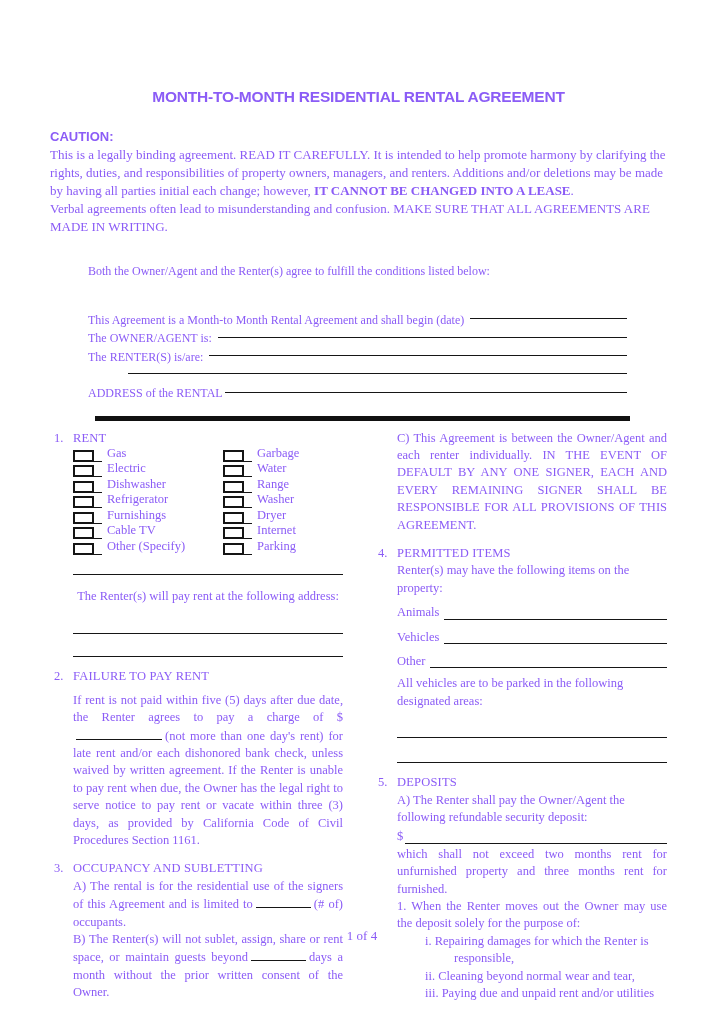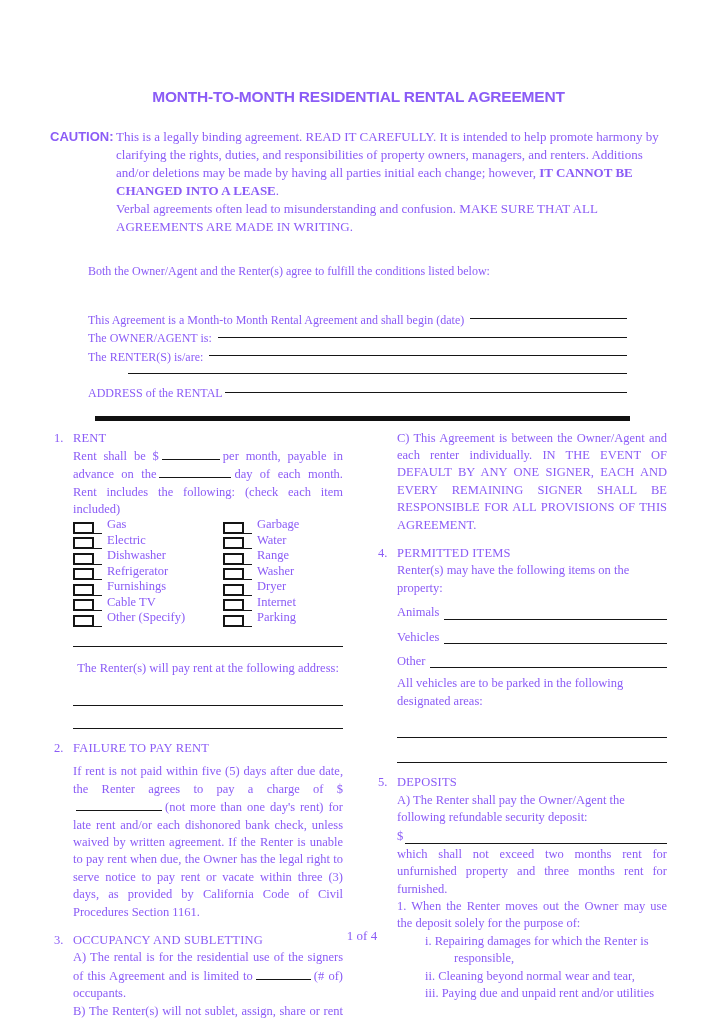--- a/index.html
+++ b/index.html
@@ -16,21 +16,21 @@
   }
   
   .doc-title {
     font-family:"Liberation Sans","DejaVu Sans",sans-serif;
     font-weight:700;
     font-size:15.5px;
     letter-spacing:-0.2px;
     text-align:center;
     margin-bottom:22px;
   }
-  .caution { display:flex; font-size:13px; line-height:18px; }
+  .caution { display:flex; font-size:13px; line-height:18px;flex-direction:column; }
   .caution-label {
     flex:none; width:66px;
     font-family:"Liberation Sans","DejaVu Sans",sans-serif;
     font-weight:700; font-size:13px;
   }
   .caution-body { flex:1; }
   .caution-body .bold-clause { font-weight:700; }
   .caution-body .p2 { margin-top:0; }
   
   .intro { margin:26px 40px 0 38px; font-size:12px; line-height:18.5px; }
@@ -129,21 +129,20 @@
   <div class="thick-rule"></div>
 
   <div class="columns">
 
     <div class="col">
 
       <div class="section">
         <span class="sec-num">1.</span>
         <div class="sec-body">
           <div class="sec-title">RENT</div>
-          <p><span>Rent shall be $</span><span class="blank inline-blank w58"></span><span>per month, payable in advance on the</span><span class="blank inline-blank w72"></span><span>day of each month. Rent includes the following: (check each item included)</span></p>
           <div class="cb-grid">
             <div class="cb-item">
                 <span class="cb-box"></span>
                 <span class="cb-tail"></span>
                 <span class="cb-label">Gas</span>
               </div>
             <div class="cb-item">
                 <span class="cb-box"></span>
                 <span class="cb-tail"></span>
                 <span class="cb-label">Garbage</span>

